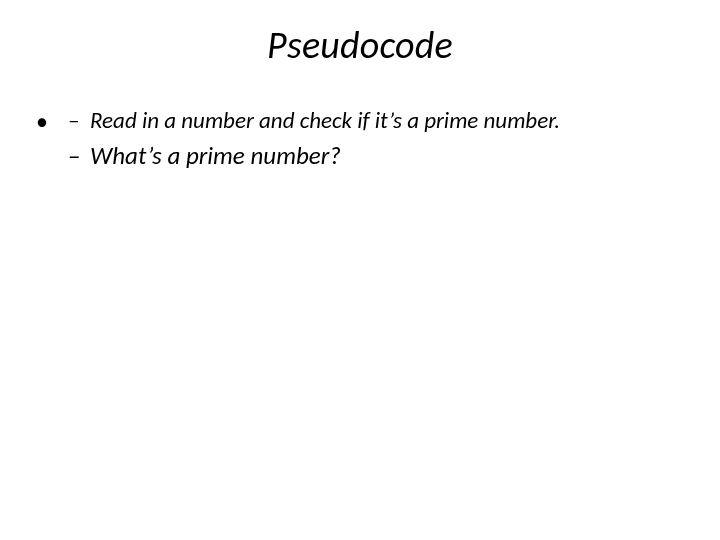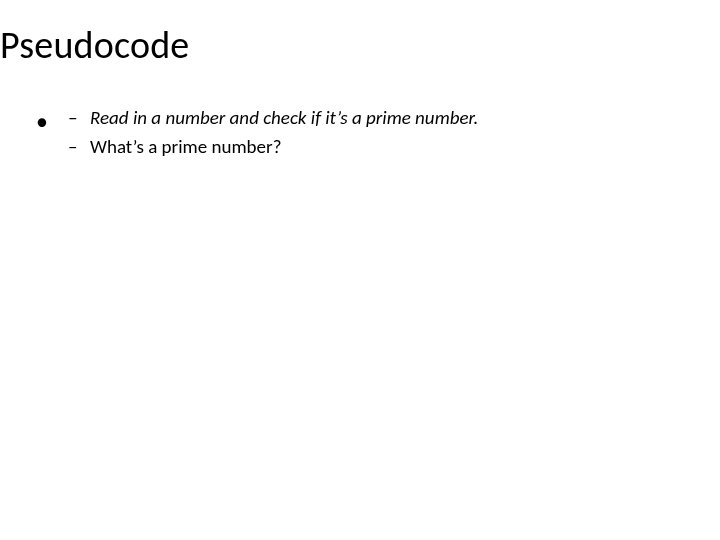--- a/index.html
+++ b/index.html
@@ -12,26 +12,27 @@
     color: #000;
     overflow: hidden;
   }
   .slide {
     width: 720px;
     height: 540px;
     position: relative;
     box-sizing: border-box;
   }
   .title {
-    text-align: left;
+    text-align: center;
     font-size: 38px;
     font-weight: 400;
     margin-top: 22px;
     margin-bottom: 38px;
     letter-spacing: 0.2px;
+    font-style: italic;
   }
   .body {
     padding: 0 28px 0 28px;
   }
   ul.level1 {
     list-style: none;
     margin: 0;
     padding: 0;
   }
   ul.level1 > li {
@@ -59,26 +60,27 @@
     padding-left: 32px;
     margin-bottom: 4px;
   }
   ul.level2 > li::before {
     content: "–";
     position: absolute;
     left: 10px;
     top: 0;
   }
   .sub-main {
-    font-size: 19px;
+    font-size: 23px;
     line-height: 1.28;
   }
   .sub-small {
-    font-size: 19px;
+    font-size: 25px;
     line-height: 1.32;
+    font-style: italic;
   }
   .sub-small::before {
     font-style: normal;
   }
   .italic {
     font-style: italic;
   }
 </style>
 </head>
 <body>

